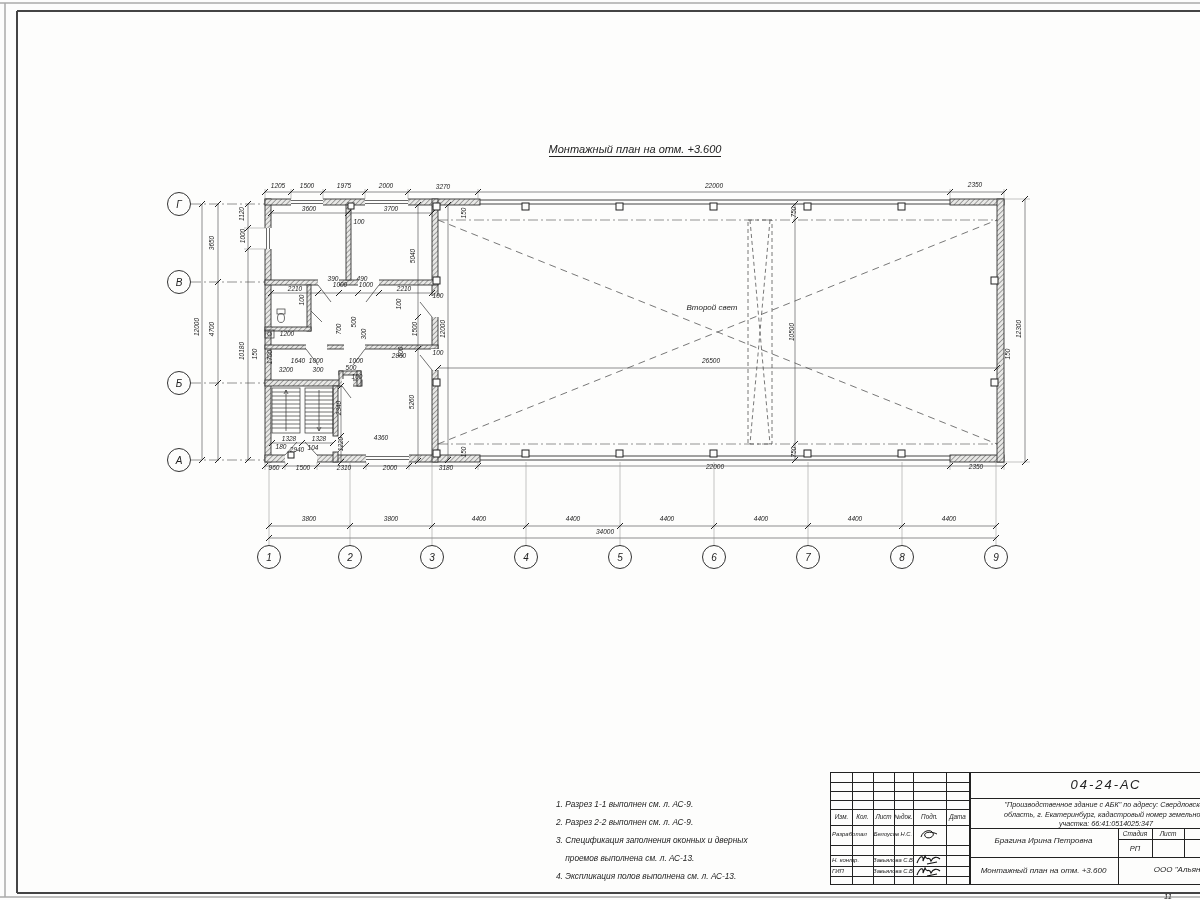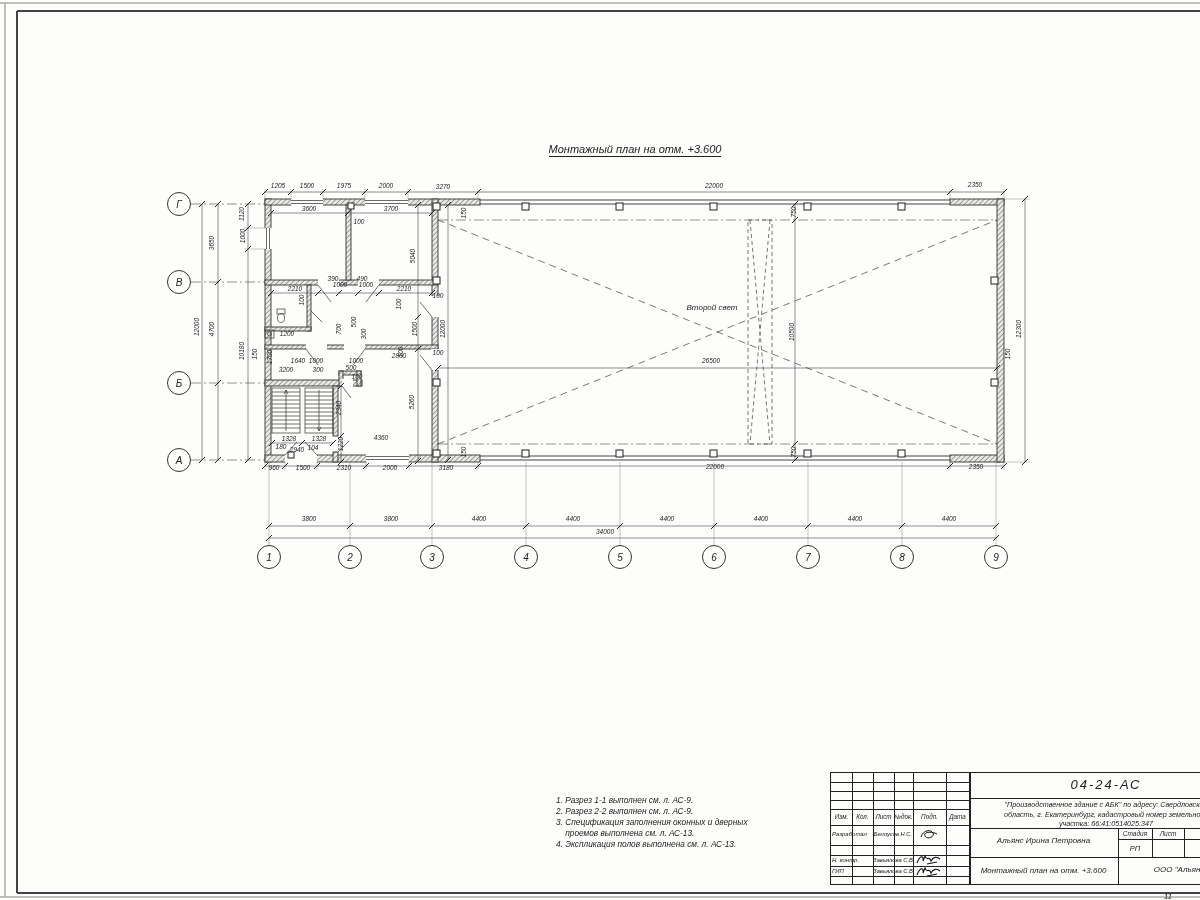--- a/index.html
+++ b/index.html
@@ -4,21 +4,21 @@
 <style>
   html,body{margin:0;padding:0;}
   body{width:1200px;height:900px;position:relative;background:#fdfdfc;overflow:hidden;
        font-family:"Liberation Sans",sans-serif;}
   svg text{font-family:"Liberation Sans",sans-serif;font-style:italic;fill:#222;}
   .abs{position:absolute;}
   #sheet-title{left:530px;top:143px;width:210px;text-align:center;font-size:11px;
        font-style:italic;color:#222;}
   #sheet-title span{border-bottom:1px solid #222;padding-bottom:1px;}
   #notes{left:556px;top:795px;width:250px;font-size:8.3px;font-style:italic;color:#222;
-       line-height:11px;white-space:pre;}
+       line-height:18px;white-space:pre;}
   #stamp{left:830px;top:772px;width:412px;height:111px;border:1.6px solid #222;color:#222;}
   .ln{position:absolute;background:#222;}
   .tb{position:absolute;font-style:italic;color:#222;text-align:center;overflow:visible;white-space:nowrap;}
 </style>
 </head>
 <body>
 
 <svg id="plan-svg" width="1200" height="900" viewBox="0 0 1200 900" class="abs" style="left:0;top:0;">
   <defs>
     <pattern id="hatch" width="3.5" height="3.5" patternUnits="userSpaceOnUse" patternTransform="rotate(45)">
@@ -467,21 +467,21 @@
     <path d="M2 10 C5 2, 9 2, 8 8 L10 3 C12 9, 14 2, 16 8 C18 4, 22 3, 25 6 M12 11 L22 9" stroke="#111" stroke-width="1.1" fill="none"></path>
   </svg>
   <svg class="abs" style="left:84px;top:92px;" width="28" height="14" viewBox="0 0 28 14">
     <path d="M2 10 C5 2, 9 2, 8 8 L10 3 C12 9, 14 2, 16 8 C18 4, 22 3, 25 6 M12 11 L22 9" stroke="#111" stroke-width="1.1" fill="none"></path>
   </svg>
 
   <div class="tb" style="left:138px;top:4px;width:274px;font-size:13px;letter-spacing:2px;">04-24-АС</div>
   <div class="tb" style="left:138px;top:27px;width:274px;font-size:7.2px;">"Производственное здание с АБК" по адресу: Свердловская</div>
   <div class="tb" style="left:138px;top:37px;width:274px;font-size:7.2px;">область, г. Екатеринбург, кадастровый номер земельного</div>
   <div class="tb" style="left:138px;top:46px;width:274px;font-size:7.2px;">участка: 66:41:0514025:347</div>
-  <div class="tb" style="left:138px;top:63px;width:149px;font-size:8px;">Альянс Ирина Петровна</div>
+  <div class="tb" style="left:138px;top:63px;width:149px;font-size:8px;">Брагина Ирина Петровна</div>
   <div class="tb" style="left:287px;top:57px;width:34px;font-size:6.5px;">Стадия</div>
   <div class="tb" style="left:321px;top:57px;width:32px;font-size:6.5px;">Лист</div>
   <div class="tb" style="left:353px;top:57px;width:59px;font-size:6.5px;">Листов</div>
   <div class="tb" style="left:287px;top:71px;width:34px;font-size:7.5px;">РП</div>
   <div class="tb" style="left:321px;top:71px;width:32px;font-size:7.5px;margin-top:48px;">11</div>
   <div class="tb" style="left:353px;top:71px;width:59px;font-size:7.5px;">13</div>
   <div class="tb" style="left:138px;top:93px;width:149px;font-size:8px;">Монтажный план на отм. +3.600</div>
   <div class="tb" style="left:287px;top:92px;width:125px;font-size:8px;">ООО "Альянс"</div>
 </div>
 

